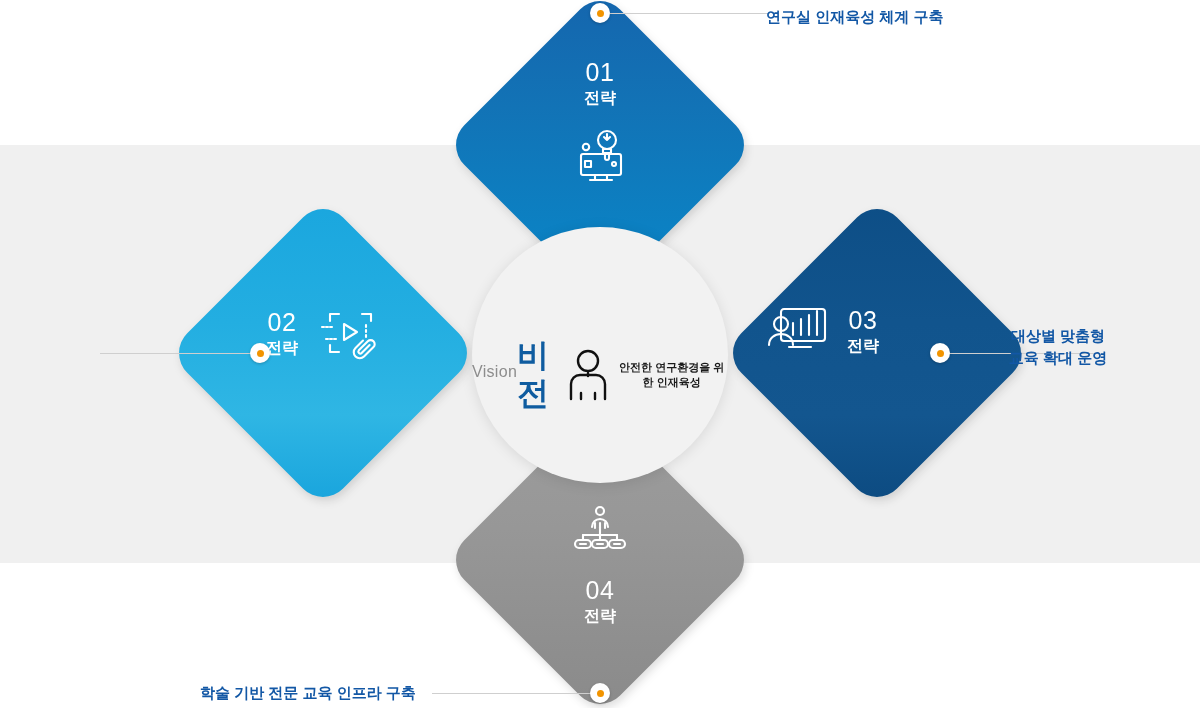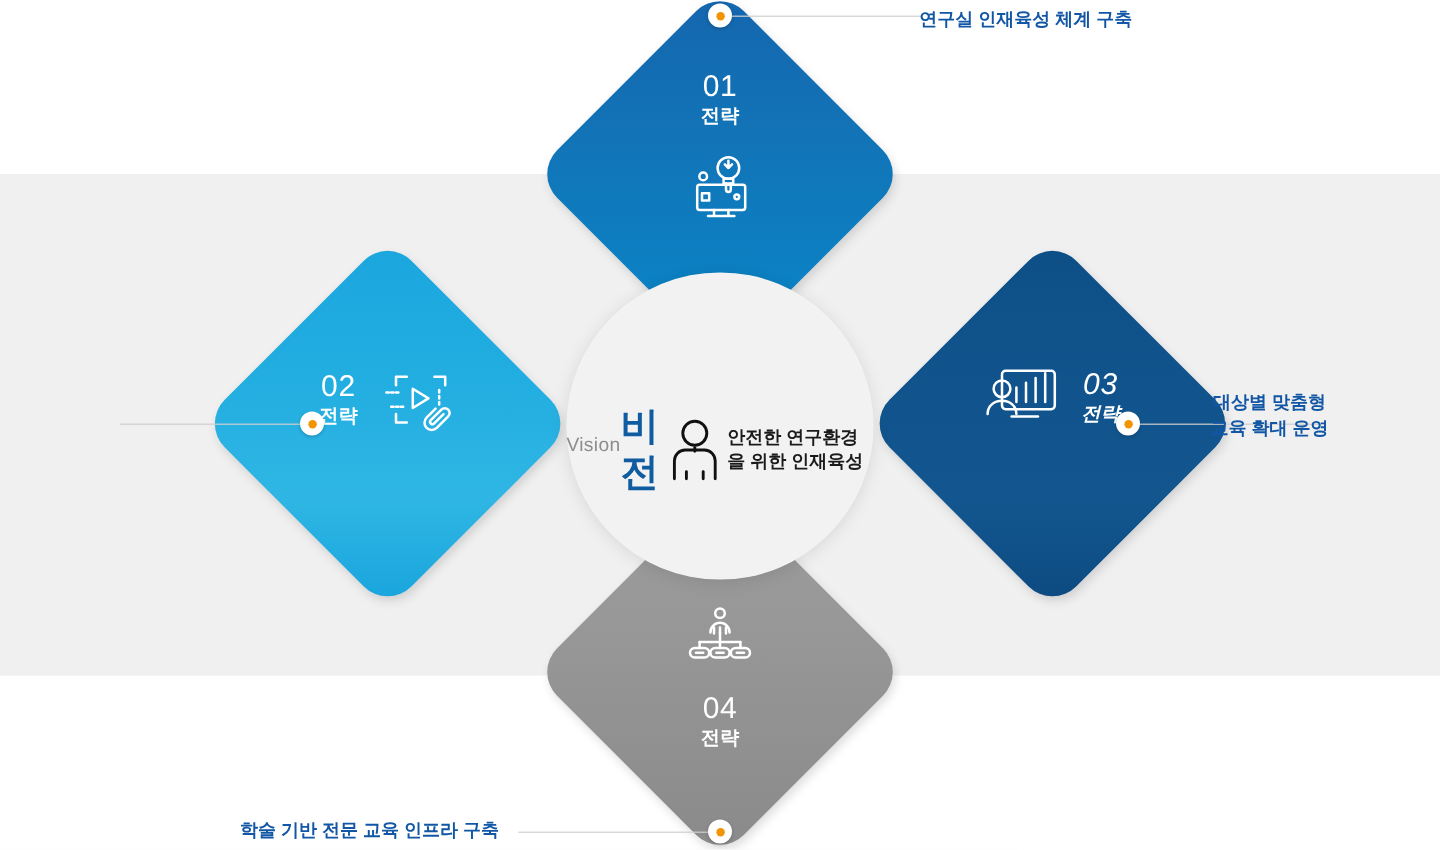--- a/index.html
+++ b/index.html
@@ -78,21 +78,21 @@
     font-size: 16px;
     font-weight: 700;
     line-height: 1.3;
   }
   .dicon svg { display: block; margin: 0 auto; }
 
   
   .c01 { left: 490px; top: 45px; margin-top: 12px; }
   .c01 .dicon { margin-top: 18px; }
   .c02 { left: 213px; top: 305px; display: flex; align-items: center; justify-content: center; gap: 18px; }
-  .c03 { left: 767px; top: 305px; display: flex; align-items: center; justify-content: center; gap: 18px; font-style: italic; }
+  .c03 { left: 767px; top: 305px; display: flex; align-items: center; gap: 18px; }
   .c04 { left: 490px; top: 505px; }
   .c04 .dtext { margin-top: 18px; }
 
   
   .vision {
     position: absolute;
     left: 472px; top: 227px;
     width: 256px; height: 256px;
     border-radius: 50%;
     background: #f2f2f2;
@@ -112,23 +112,24 @@
   .vision-ko {
     font-size: 32px;
     font-weight: 700;
     color: #0f5ca0;
     margin-top: 4px;
     line-height: 1.2;
   }
   .vision-icon { margin-top: 10px; }
   .vision-desc {
     margin-top: 6px;
-    font-size: 15px;
+    font-size: 11px;
     font-weight: 700;
     color: #1a1a1a;
+    text-align: center;
     line-height: 1.35;
   }
 
   
   .dot {
     position: absolute;
     width: 20px; height: 20px;
     border-radius: 50%;
     background: #ffffff;
     box-shadow: 0 1px 3px rgba(0,0,0,0.22);

